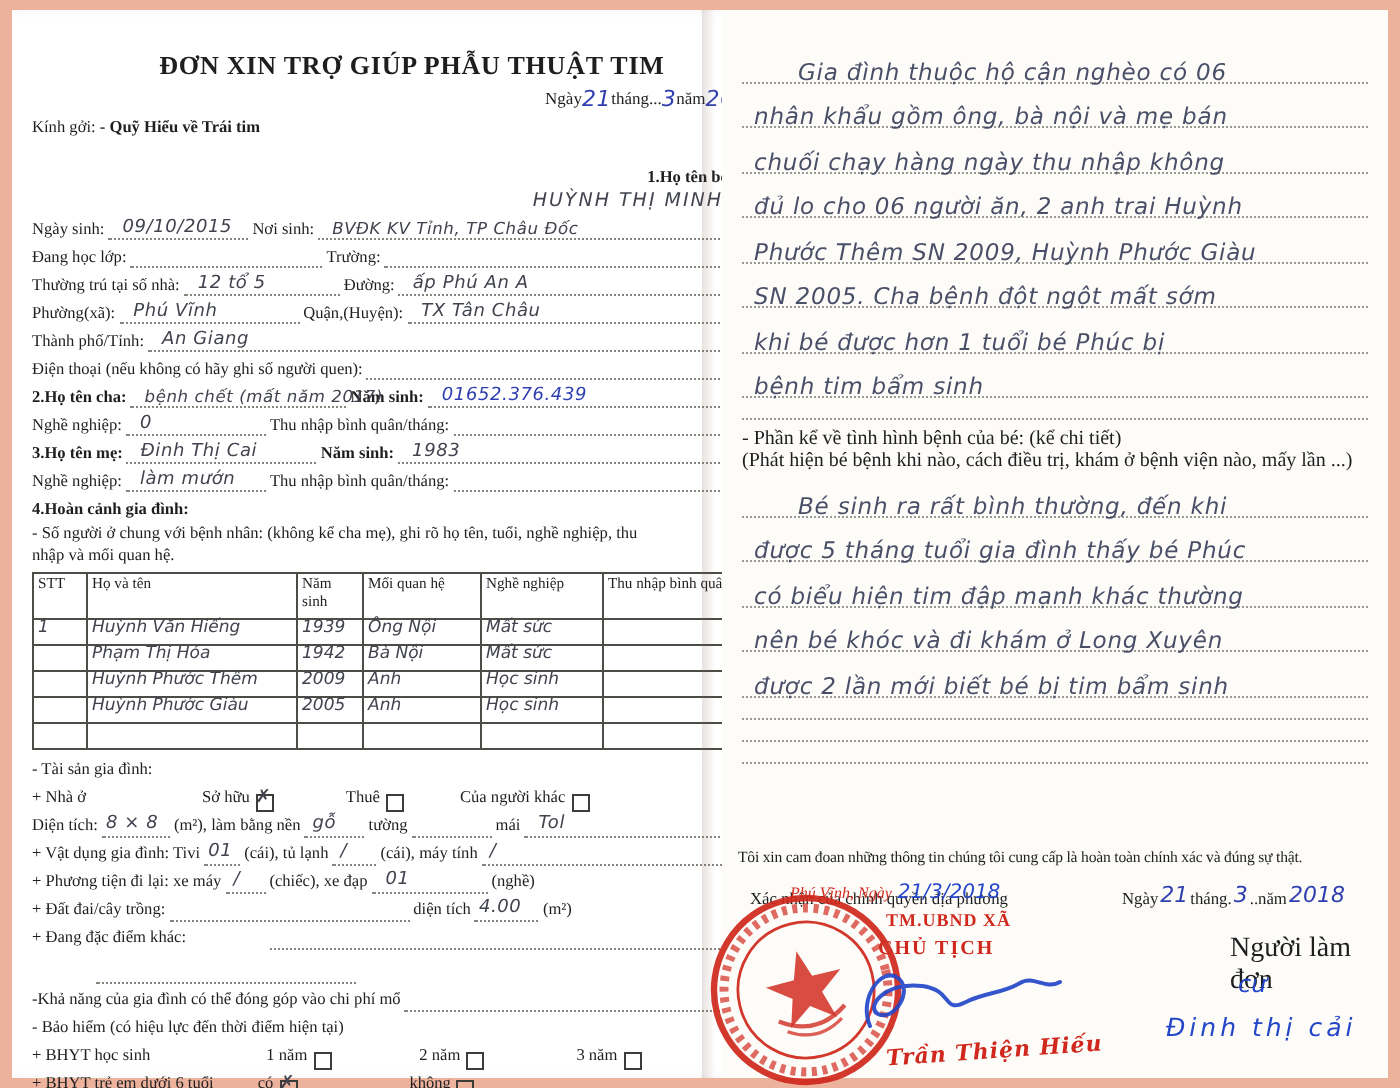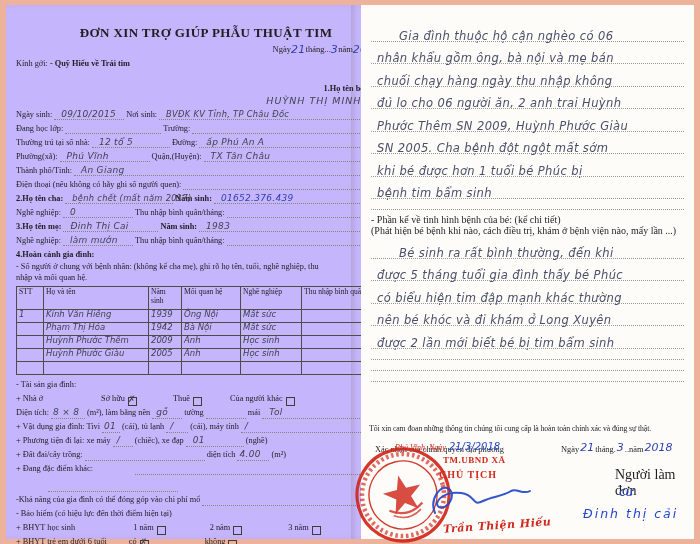--- a/index.html
+++ b/index.html
@@ -1,19 +1,19 @@
 <!DOCTYPE html>
 <html><head>
 <meta charset="utf-8">
 <style>
   html,body{margin:0;padding:0;background:#888;}
   .scan{position:relative;width:700px;height:544px;background:#edb29c;overflow:hidden;
         font-family:"Liberation Serif",serif;color:#1e1e20;}
   .page{position:absolute;top:5px;height:534px;}
-  .page-left{left:6px;width:400px;background:#c4b5fd;box-shadow:inset -3px 0 6px rgba(0,0,0,.05);}
+  .page-left{left:6px;width:400px;background:#ffffff;box-shadow:inset -3px 0 6px rgba(0,0,0,.05);}
   .page-right{left:361px;width:333px;background:#fdfcf9;}
   .fold{position:absolute;top:5px;left:351px;width:12px;height:534px;
         background:linear-gradient(90deg,rgba(120,90,70,.18),rgba(255,255,255,0) 55%);}
   .smudge{position:absolute;left:62px;top:7px;width:10px;height:6px;background:#8f8f86;border-radius:50%;opacity:.55;}
 
   
   .inner{padding:8px 10px 0 10px;font-size:8.3px;line-height:11px;}
   .title{font-weight:bold;font-size:13px;text-align:center;letter-spacing:.4px;margin-top:14px;}
   .dateline{display:flex;justify-content:flex-end;align-items:flex-end;margin:6px 14px 0 0;font-size:8.5px;}
   .kinh{margin-top:10px;}
@@ -195,21 +195,21 @@
             <tr>
           <th style="width:22px">STT</th>
           <th style="width:100px">Họ và tên</th>
           <th style="width:28px">Năm sinh</th>
           <th style="width:54px">Mối quan hệ</th>
           <th style="width:56px">Nghề nghiệp</th>
           <th>Thu nhập bình quân/năm</th>
         </tr>
         <tr>
           <td class="hwc">1</td>
-          <td class="hwc">Kính Văn Hiếng</td>
+          <td class="hwc">Huỳnh Văn Hiếng</td>
           <td class="hwc">1939</td>
           <td class="hwc">Ông Nội</td>
           <td class="hwc">Mất sức</td>
           <td class="hwc"></td>
         </tr>
         <tr>
           <td class="hwc"></td>
           <td class="hwc">Phạm Thị Hóa</td>
           <td class="hwc">1942</td>
           <td class="hwc">Bà Nội</td>

